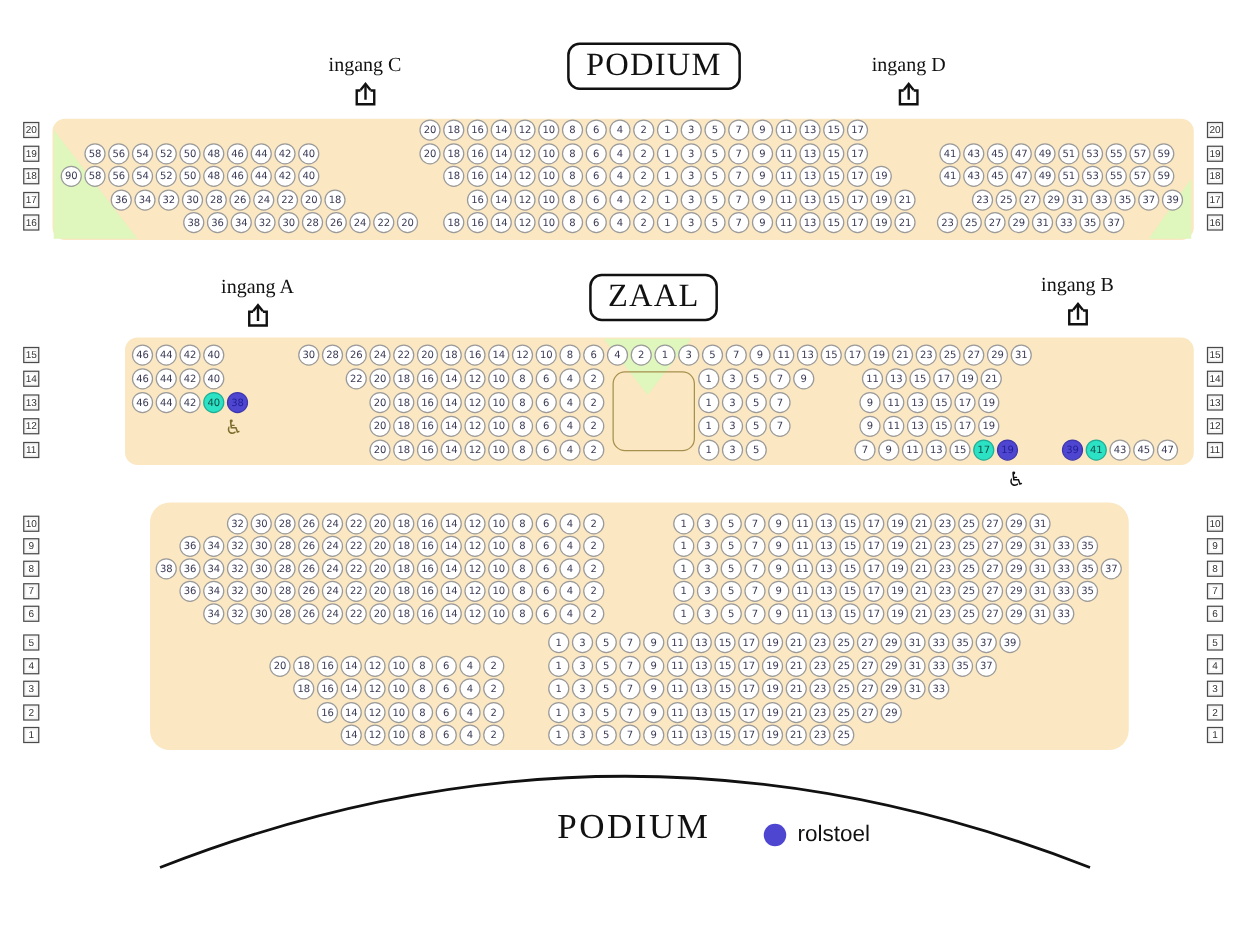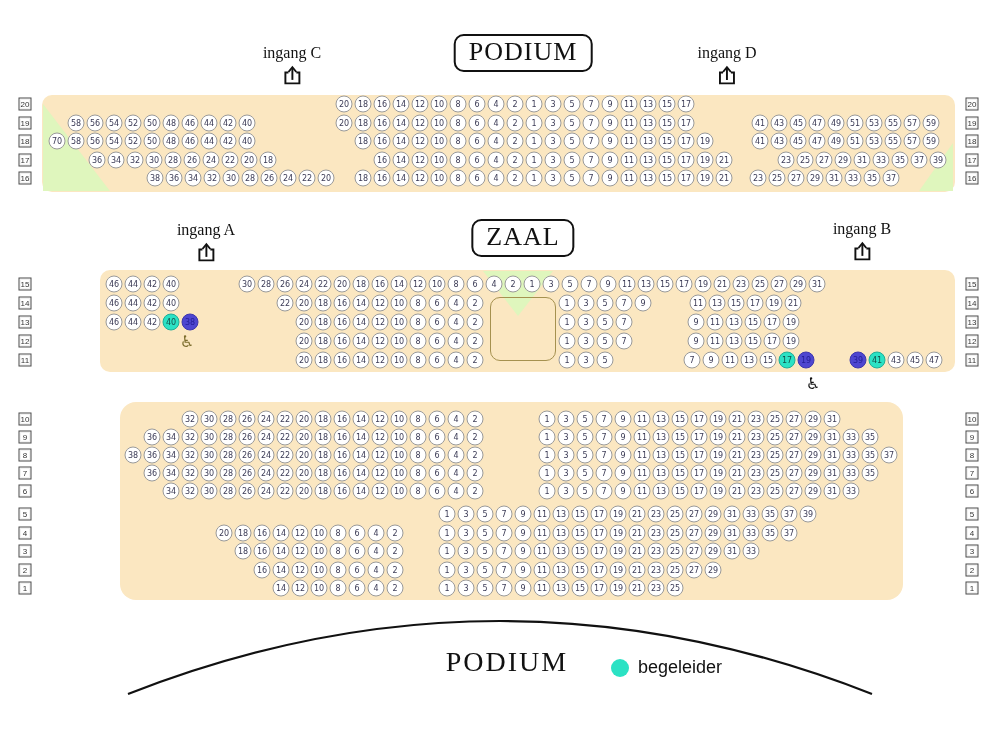--- a/index.html
+++ b/index.html
@@ -132,21 +132,21 @@
     <div class="seat" style="left: 760px; top: 123px;">41</div>
     <div class="seat" style="left: 779px; top: 123px;">43</div>
     <div class="seat" style="left: 798px; top: 123px;">45</div>
     <div class="seat" style="left: 817px; top: 123px;">47</div>
     <div class="seat" style="left: 836px; top: 123px;">49</div>
     <div class="seat" style="left: 855px; top: 123px;">51</div>
     <div class="seat" style="left: 874px; top: 123px;">53</div>
     <div class="seat" style="left: 893px; top: 123px;">55</div>
     <div class="seat" style="left: 912px; top: 123px;">57</div>
     <div class="seat" style="left: 931px; top: 123px;">59</div>
-    <div class="seat" style="left: 57px; top: 141px;">70</div>
+    <div class="seat" style="left: 57px; top: 141px;">90</div>
     <div class="seat" style="left: 76px; top: 141px;">58</div>
     <div class="seat" style="left: 95px; top: 141px;">56</div>
     <div class="seat" style="left: 114px; top: 141px;">54</div>
     <div class="seat" style="left: 133px; top: 141px;">52</div>
     <div class="seat" style="left: 152px; top: 141px;">50</div>
     <div class="seat" style="left: 171px; top: 141px;">48</div>
     <div class="seat" style="left: 190px; top: 141px;">46</div>
     <div class="seat" style="left: 209px; top: 141px;">44</div>
     <div class="seat" style="left: 228px; top: 141px;">42</div>
     <div class="seat" style="left: 247px; top: 141px;">40</div>
@@ -747,16 +747,16 @@
           <path d="M7.5 9.5 H4 V22 H20 V9.5 H16.5" fill="none" stroke="#111" stroke-width="2.2"></path>
           <path d="M12 18 V4.5" fill="none" stroke="#111" stroke-width="2.2"></path>
           <path d="M7.5 9 L12 3.5 L16.5 9" fill="none" stroke="#111" stroke-width="2.2"></path>
         </svg></span></div>
   </div>
 
 <div id="podium">PODIUM</div>
 
 <div id="legend">
     <div class="legend-item">
-      <span class="legend-dot" style="background: rgb(43, 226, 196);"></span>
-      <span class="legend-label">begeleider</span>
+      <span class="legend-dot" style="background: rgb(78, 70, 208);"></span>
+      <span class="legend-label">rolstoel</span>
     </div>
   </div>
 
 </body></html>

